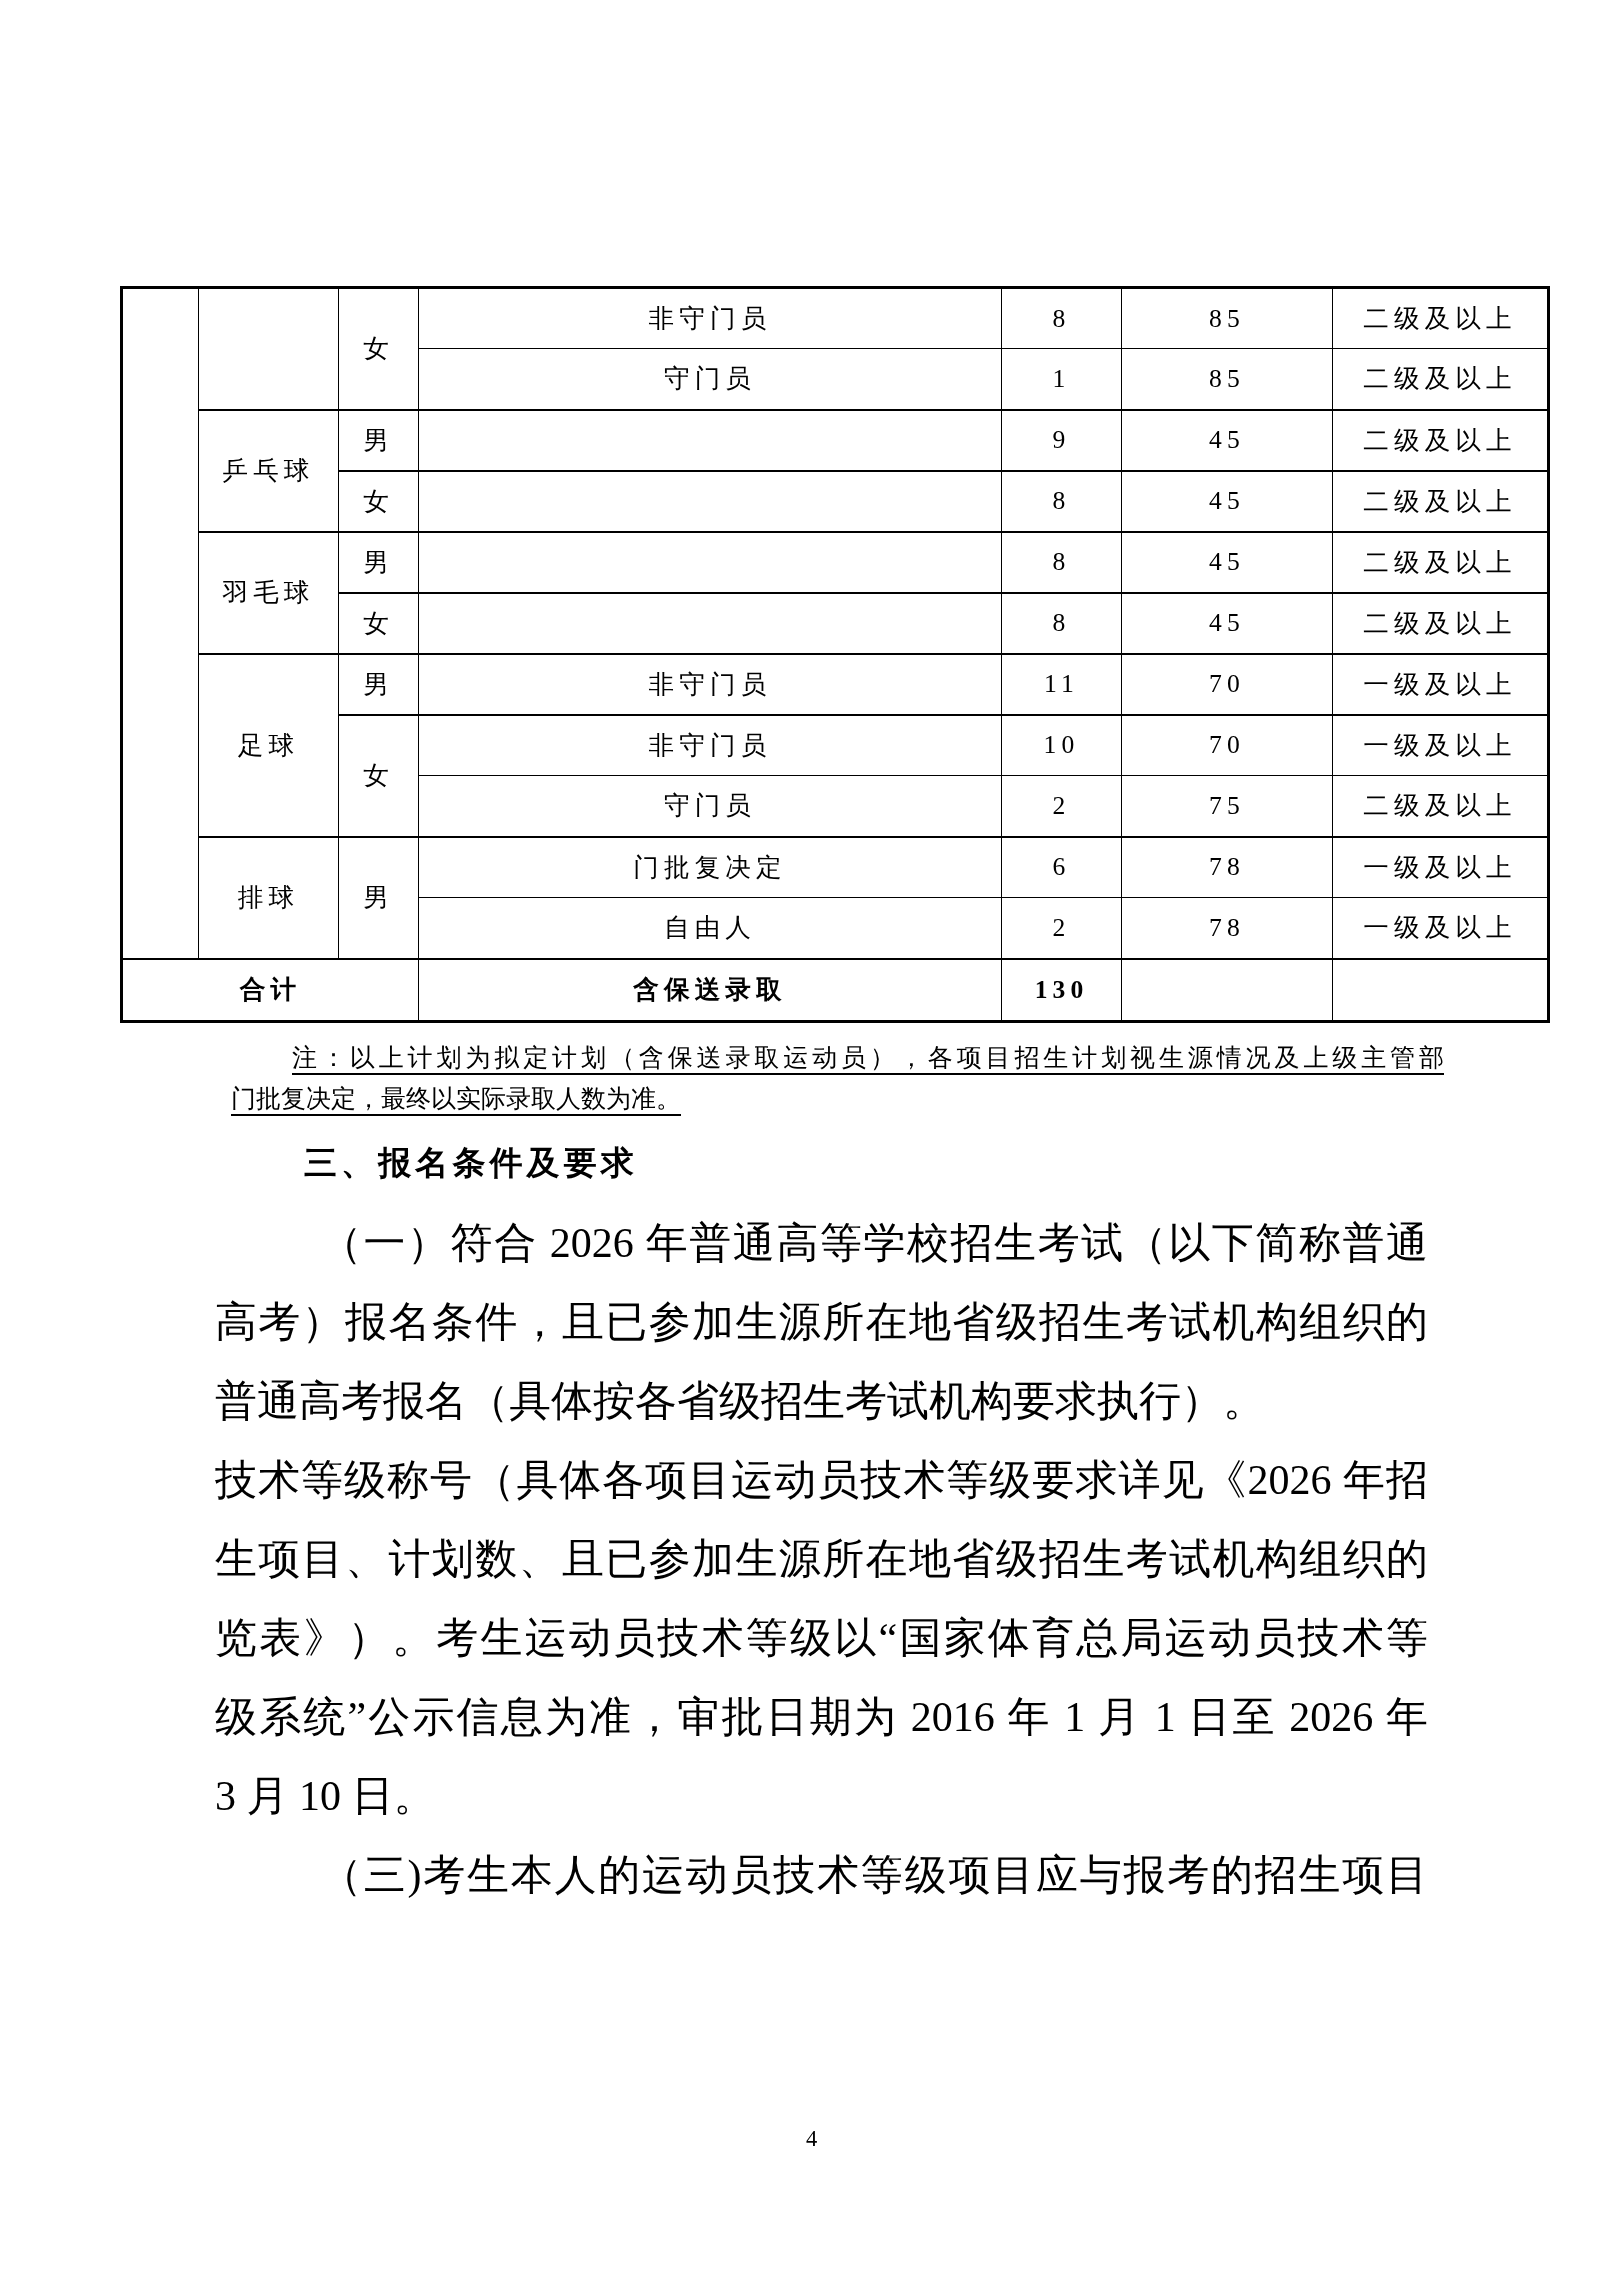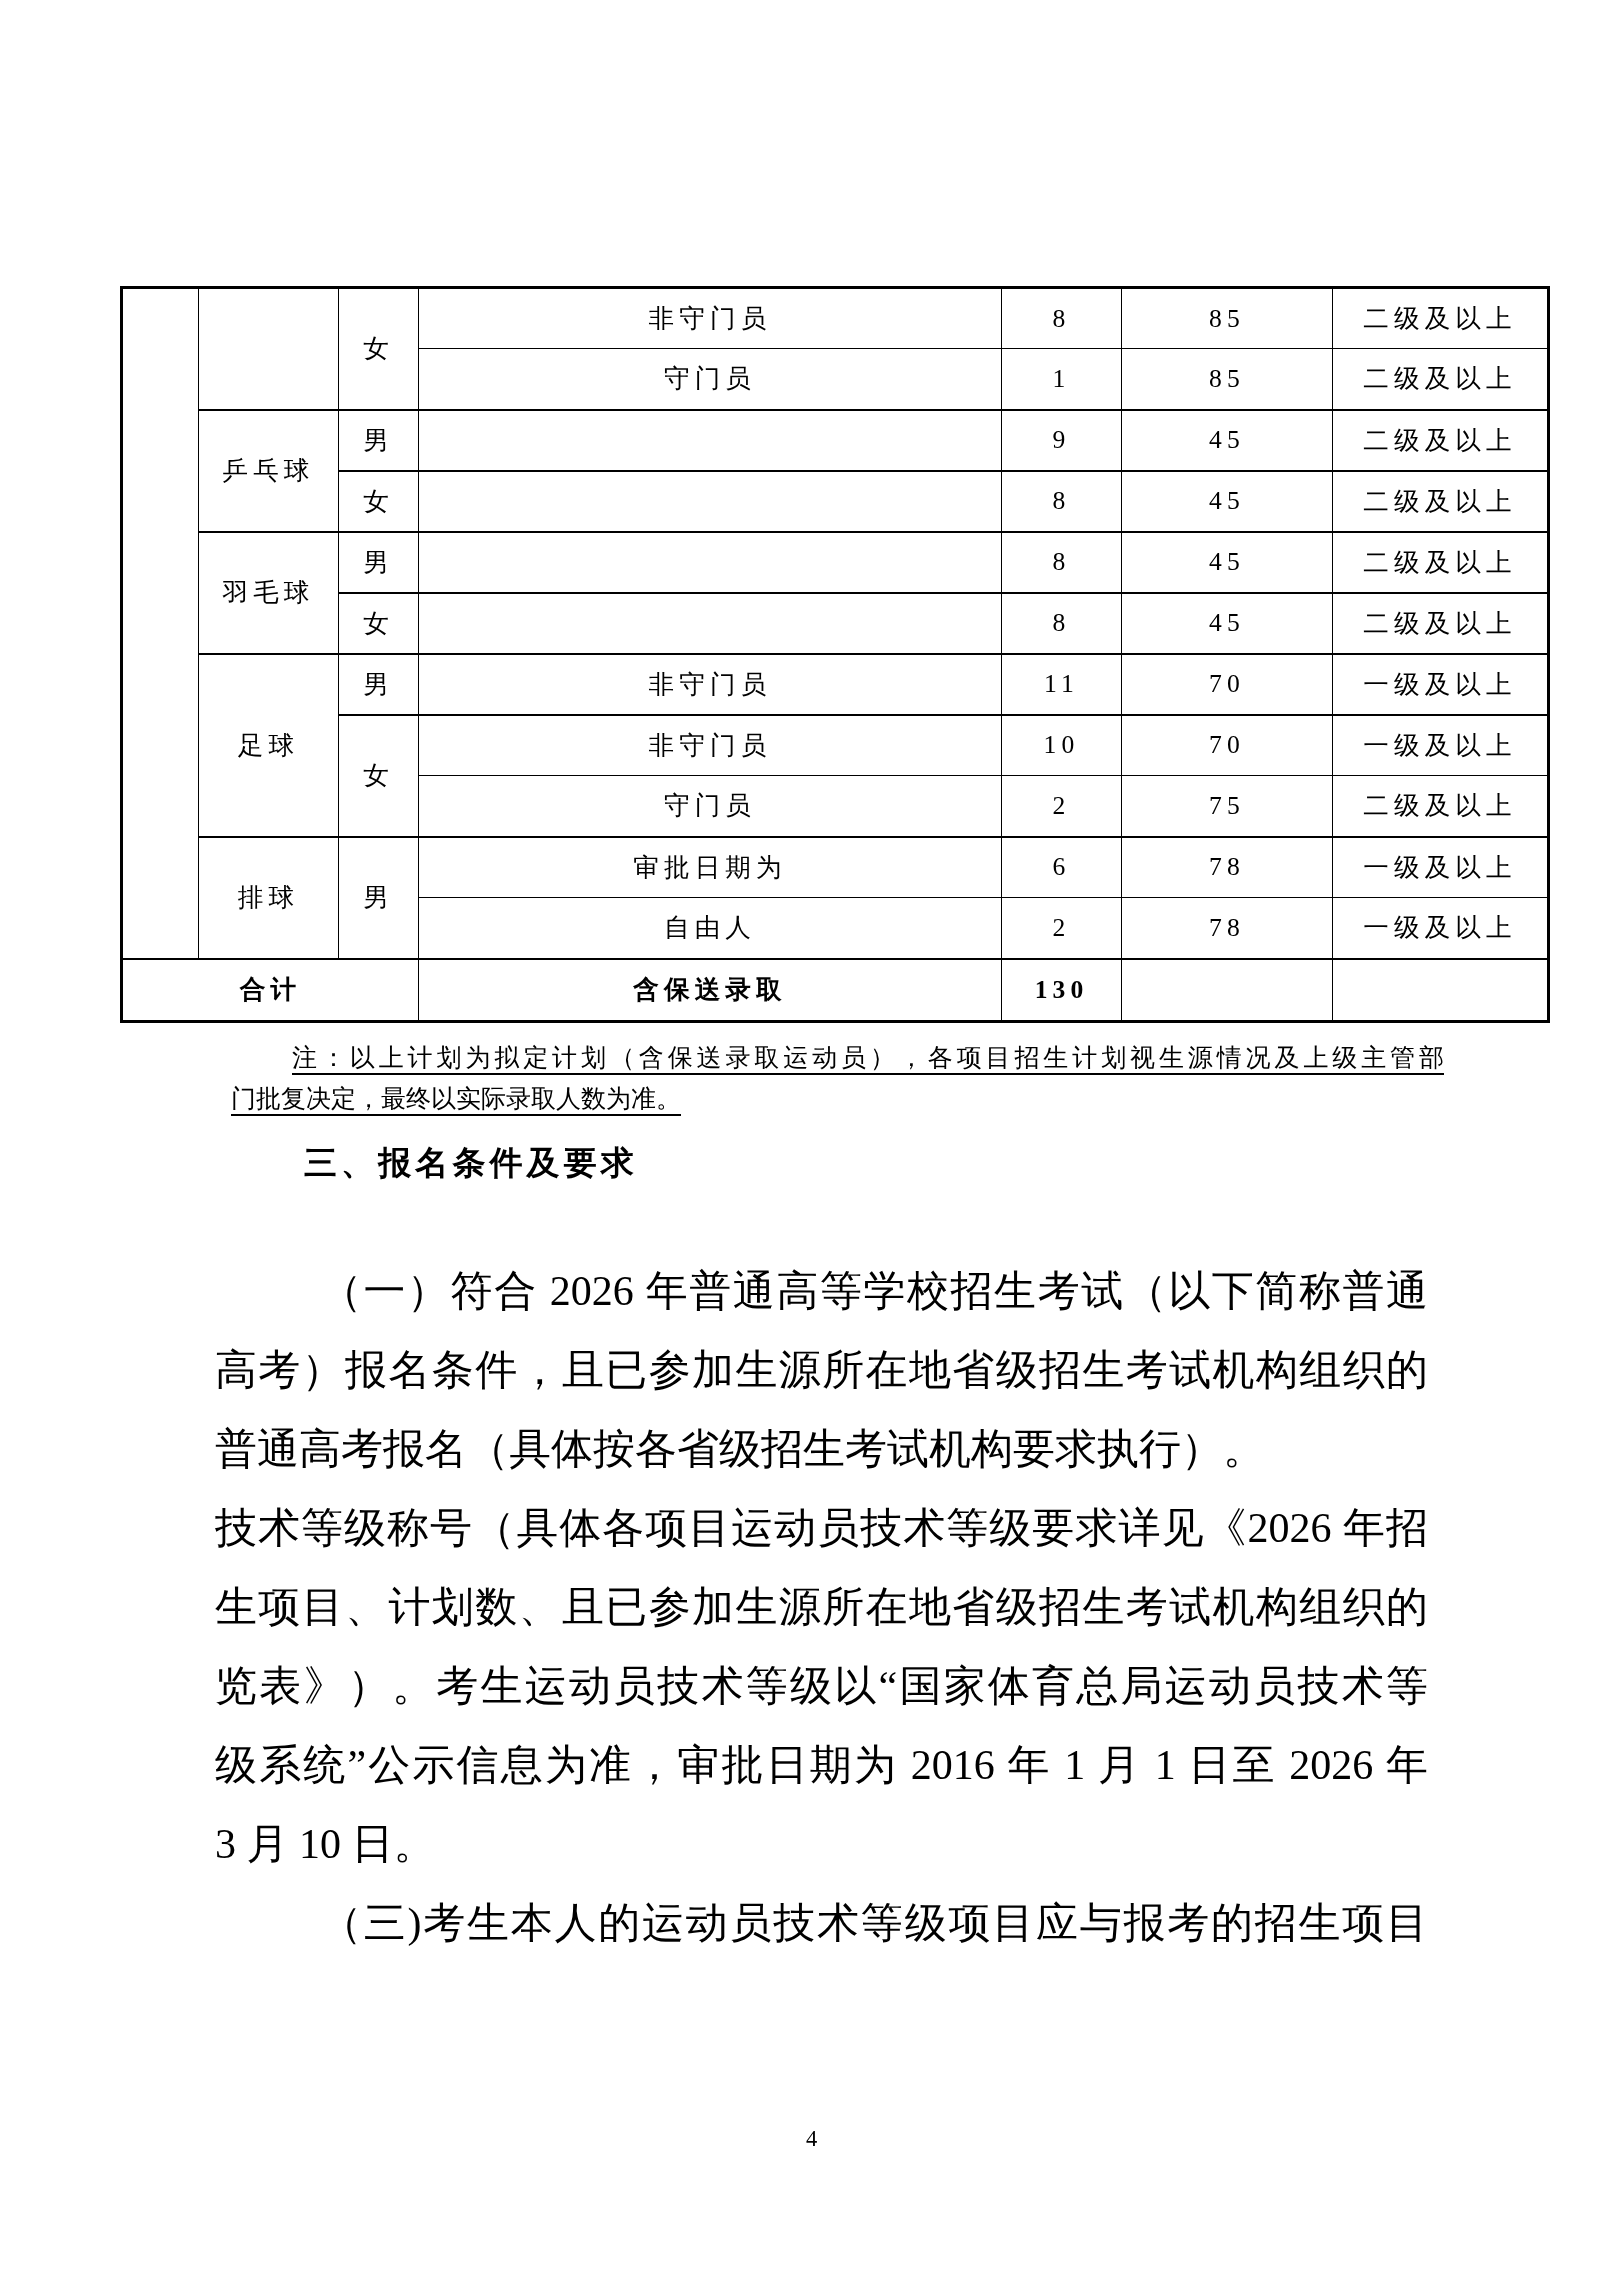--- a/index.html
+++ b/index.html
@@ -47,21 +47,21 @@
   
   .heading {
     position:absolute; left:304px; top:1141px;
     font-family:Liberation Mono, monospace;
     font-weight:bold; font-size:33px; letter-spacing:4.1px;
     white-space:nowrap;
   }
 
   
   .bodytext {
-    position:absolute; left:215px; top:1252px; width:1213px;
+    position:absolute; left:215px; top:1204px; width:1213px;
     font-size:42px; line-height:79px;
   }
   .bodytext .bl { text-align:justify; text-align-last:justify; }
   .bodytext .bl.end { text-align:left; text-align-last:left; }
   .bodytext .bl.ind { text-indent:105px; }
 
   
   .pagenum {
     position:absolute; left:0; top:2126px; width:100%;
     text-align:center; font-size:22.5px;
@@ -145,21 +145,21 @@
       </tr>
       <tr class="div-thin">
         <td>守门员</td>
         <td>2</td>
         <td>75</td>
         <td>二级及以上</td>
       </tr>
       <tr class="div-group">
         <td rowspan="2">排球</td>
         <td rowspan="2">男</td>
-        <td>审批日期为</td>
+        <td>门批复决定</td>
         <td>6</td>
         <td>78</td>
         <td>一级及以上</td>
       </tr>
       <tr class="div-thin">
         <td>自由人</td>
         <td>2</td>
         <td>78</td>
         <td>一级及以上</td>
       </tr>

